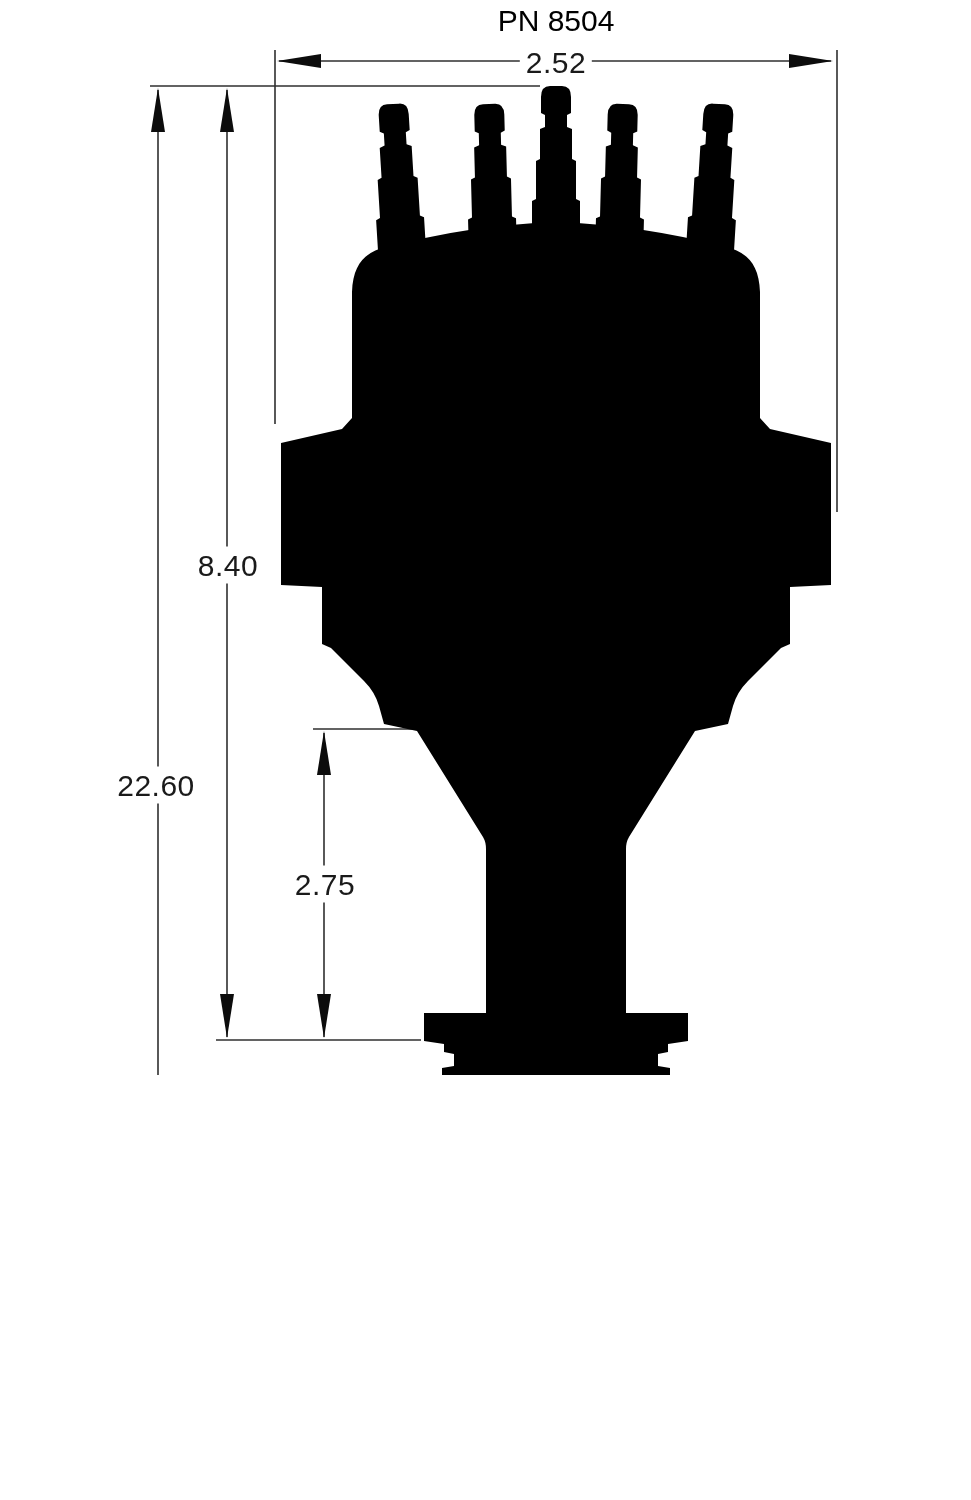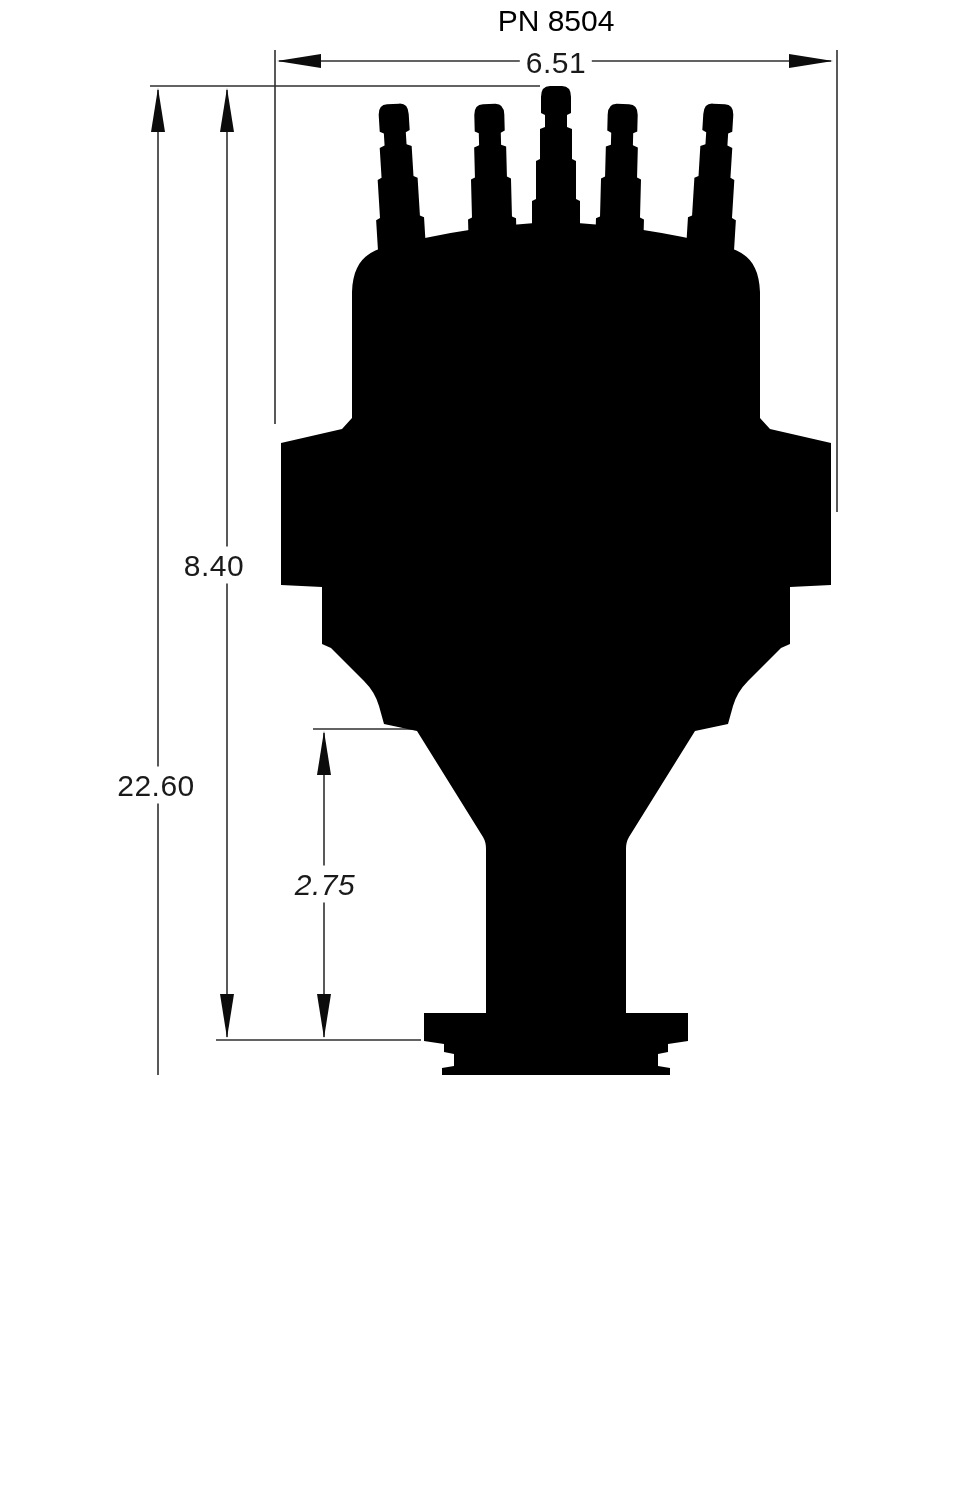--- a/index.html
+++ b/index.html
@@ -134,21 +134,21 @@
         <path transform="translate(719,103) rotate(3.5)" d="
           M -15,28 L -15,12 Q -15,1 -6,1 L 6,1 Q 15,1 15,12 L 15,28
           L 11,30 L 11,42 L 16,44 L 16,74 L 20,76 L 20,114 L 24,116 L 24,158 L 28,160 L 28,205
           L -28,205 L -28,160 L -24,158 L -24,116 L -20,114 L -20,76 L -16,74 L -16,44 L -11,42 L -11,30 Z"></path>
       </g>
     </g>
   </svg>
 
   <div class="page-title" style="left:556px; top:4px;">PN 8504</div>
 
-  <div class="dim-label" style="left:556px; top:62px;">6.51</div>
+  <div class="dim-label" style="left:556px; top:62px;">2.52</div>
 
-  <div class="dim-label" style="left:214px; top:565px;">8.40</div>
+  <div class="dim-label" style="left:228px; top:565px;">8.40</div>
 
   <div class="dim-label" style="left:156px; top:785px;">22.60</div>
 
-  <div class="dim-label" style="left:325px; top:884px;font-style:italic;">2.75</div>
+  <div class="dim-label" style="left:325px; top:884px;">2.75</div>
 
 </div>
 
 </body></html>

